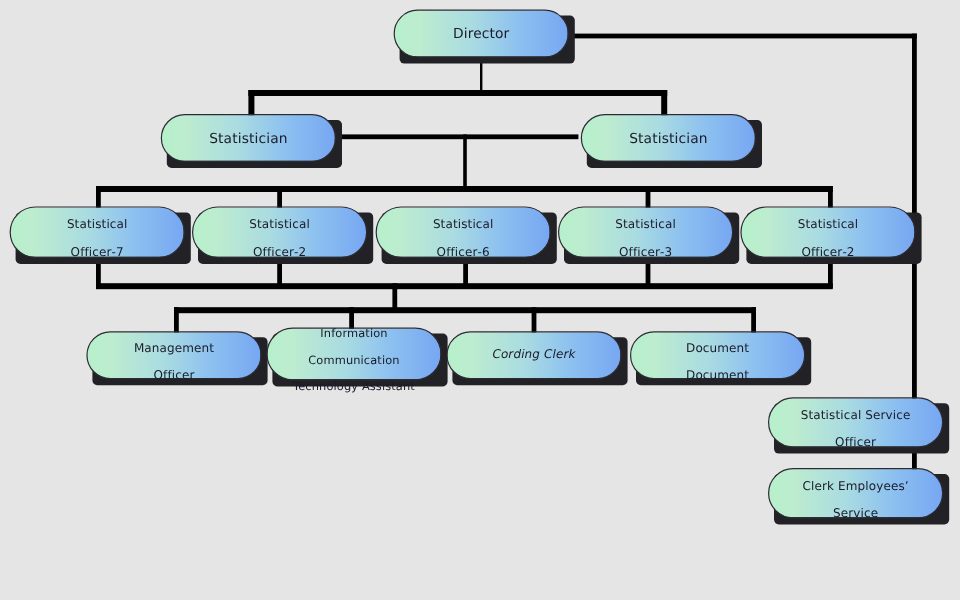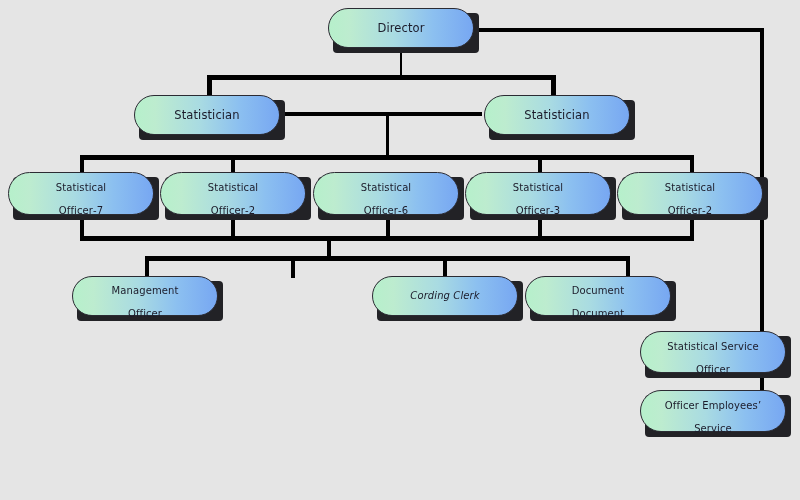--- a/index.html
+++ b/index.html
@@ -190,20 +190,30 @@
   <div class="node small" style="left:72px; top:276px; width:146px; height:40px;">
     <div class="shadow"></div>
     <div class="pill">
       <div class="label">
         <span>Management</span><br>
         <span>Officer</span>
       </div>
     </div>
   </div>
 
+  <div class="node tiny" style="left:222px; top:273px; width:146px; height:44px;">
+    <div class="shadow"></div>
+    <div class="pill">
+      <div class="label">
+        <span>Information</span><br>
+        <span>Communication</span><br>
+        <span>Technology Assistant</span>
+      </div>
+    </div>
+  </div>
 
   <div class="node small" style="left:372px; top:276px; width:146px; height:40px;font-style:italic;">
     <div class="shadow"></div>
     <div class="pill">
       <div class="label">Cording Clerk</div>
     </div>
   </div>
 
   <div class="node small" style="left:525px; top:276px; width:146px; height:40px;text-decoration:underline;">
     <div class="shadow"></div>
@@ -222,19 +232,19 @@
         <span>Statistical Service</span><br>
         <span>Officer</span>
       </div>
     </div>
   </div>
 
   <div class="node small" style="left:640px; top:390px; width:146px; height:42px;">
     <div class="shadow"></div>
     <div class="pill">
       <div class="label">
-        <span>Officer Employees’</span><br>
+        <span>Clerk Employees’</span><br>
         <span>Service</span>
       </div>
     </div>
   </div>
 
 </div>
 
 </body></html>

